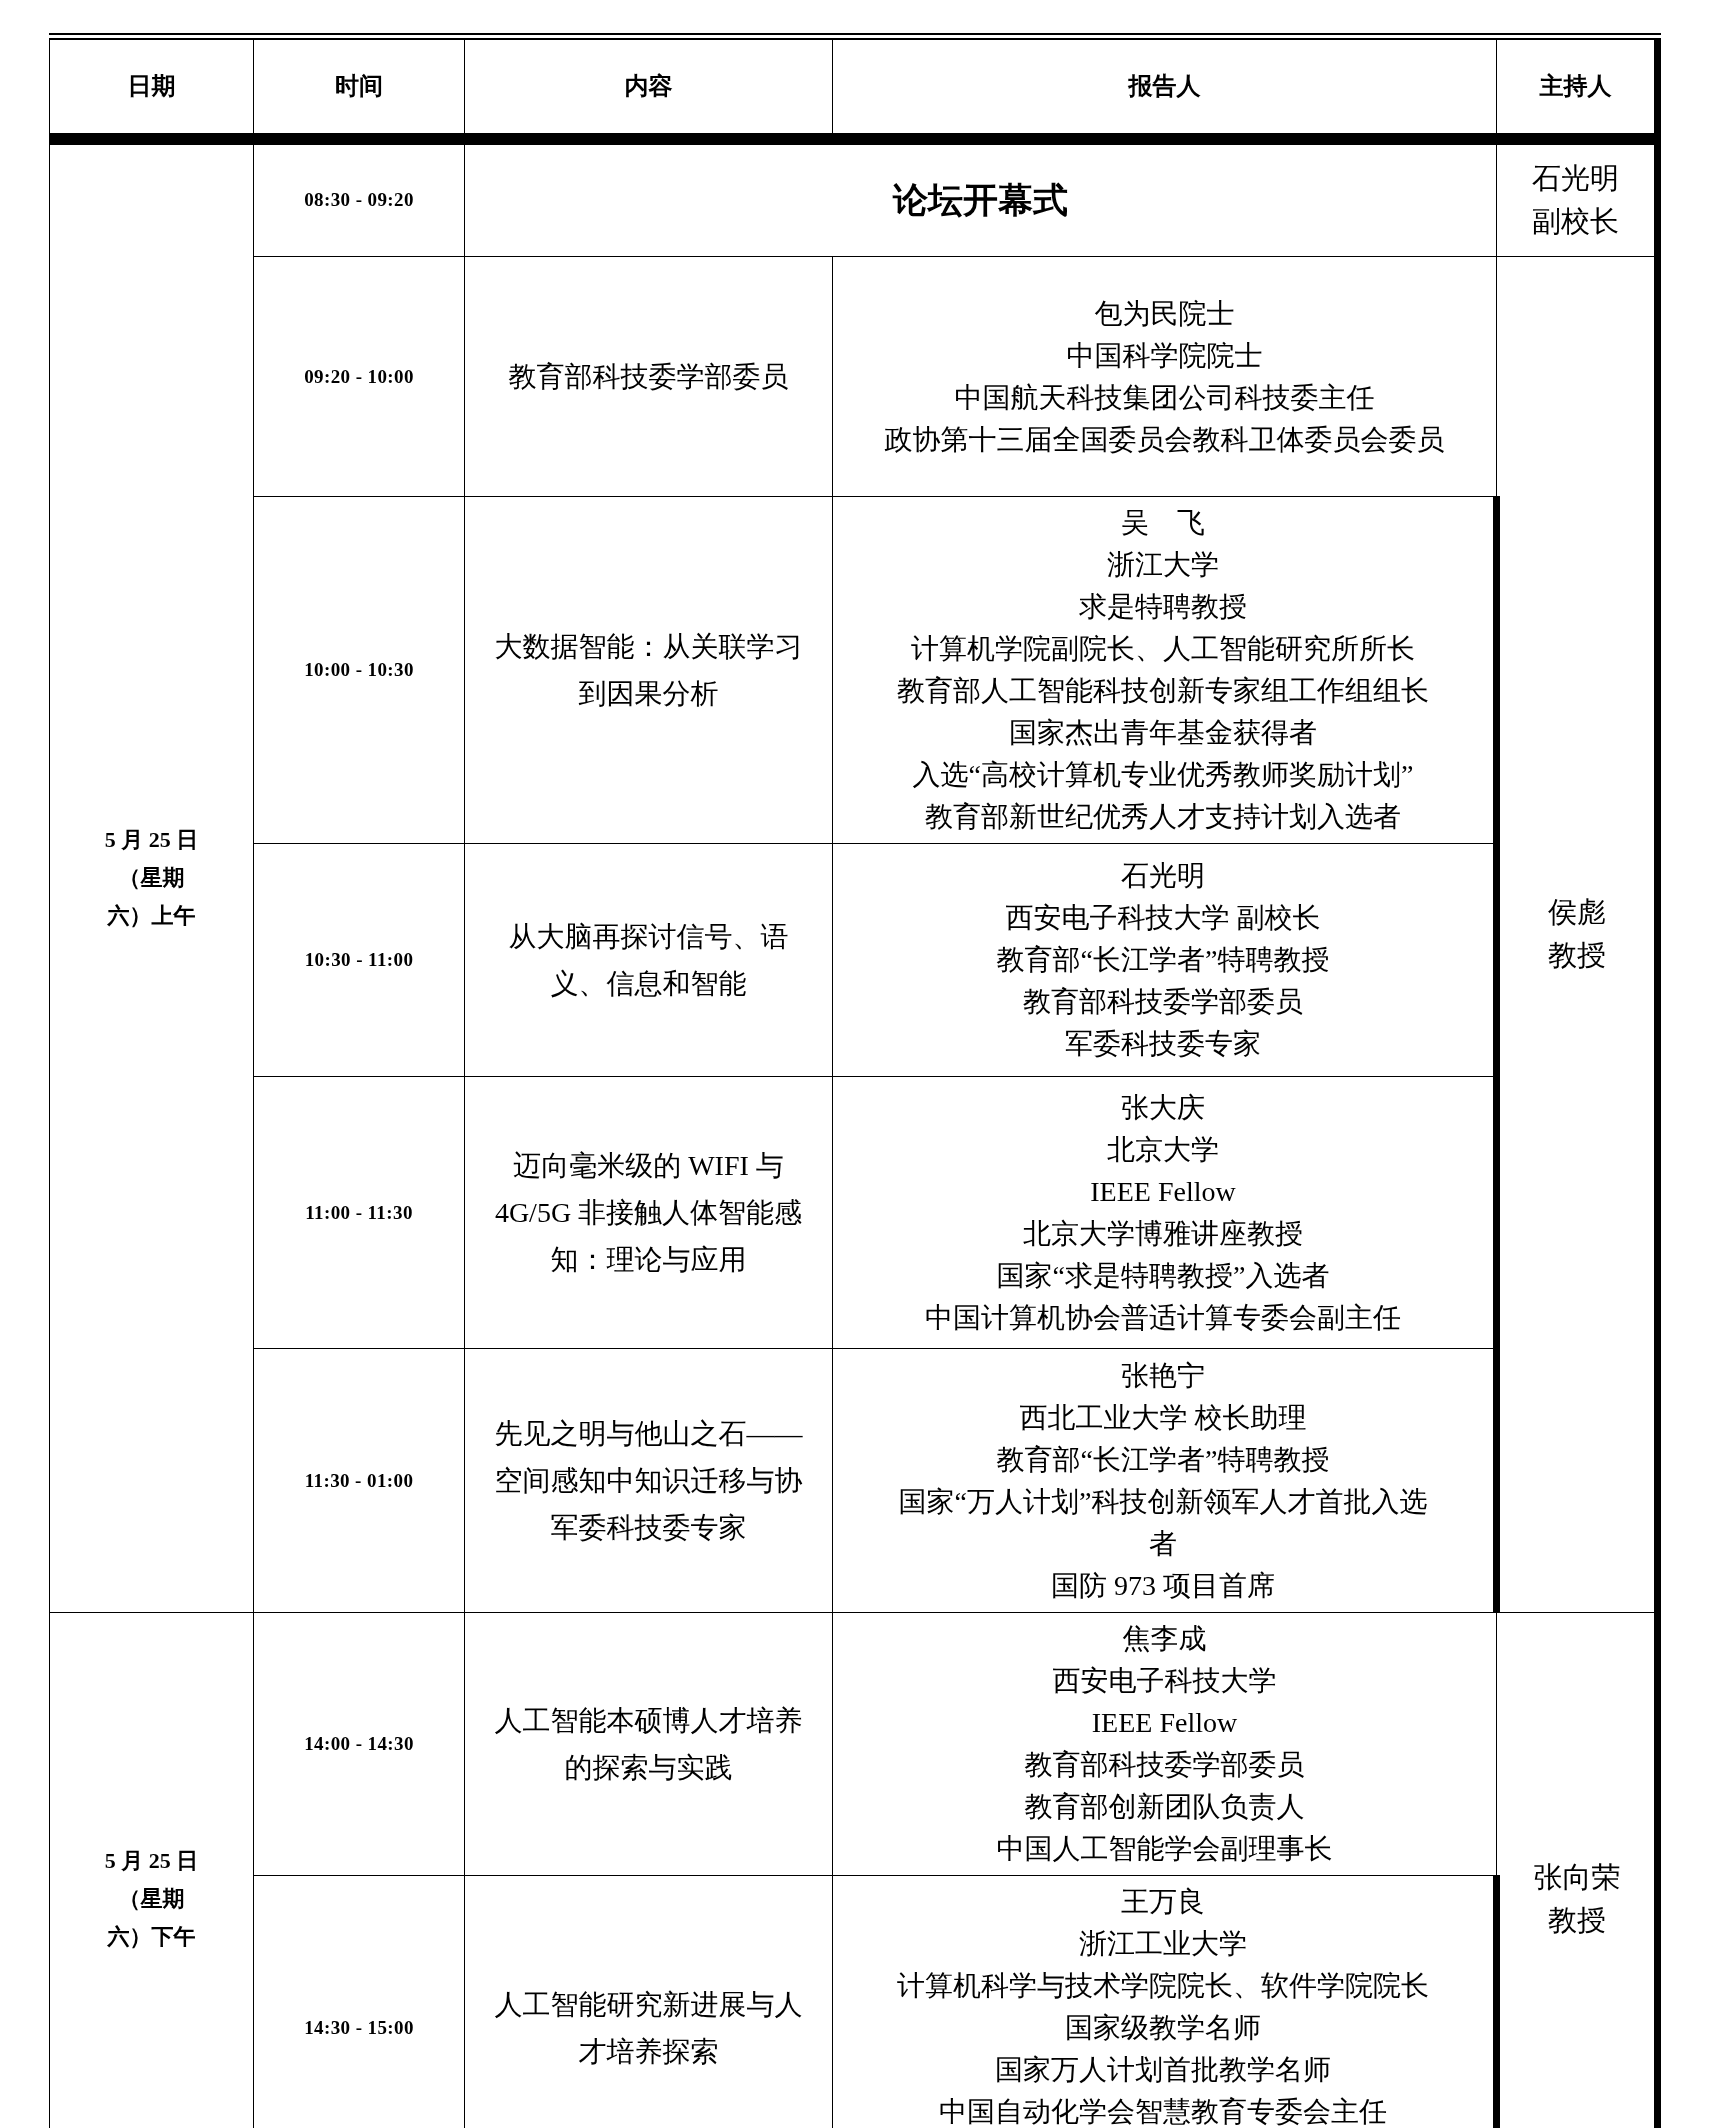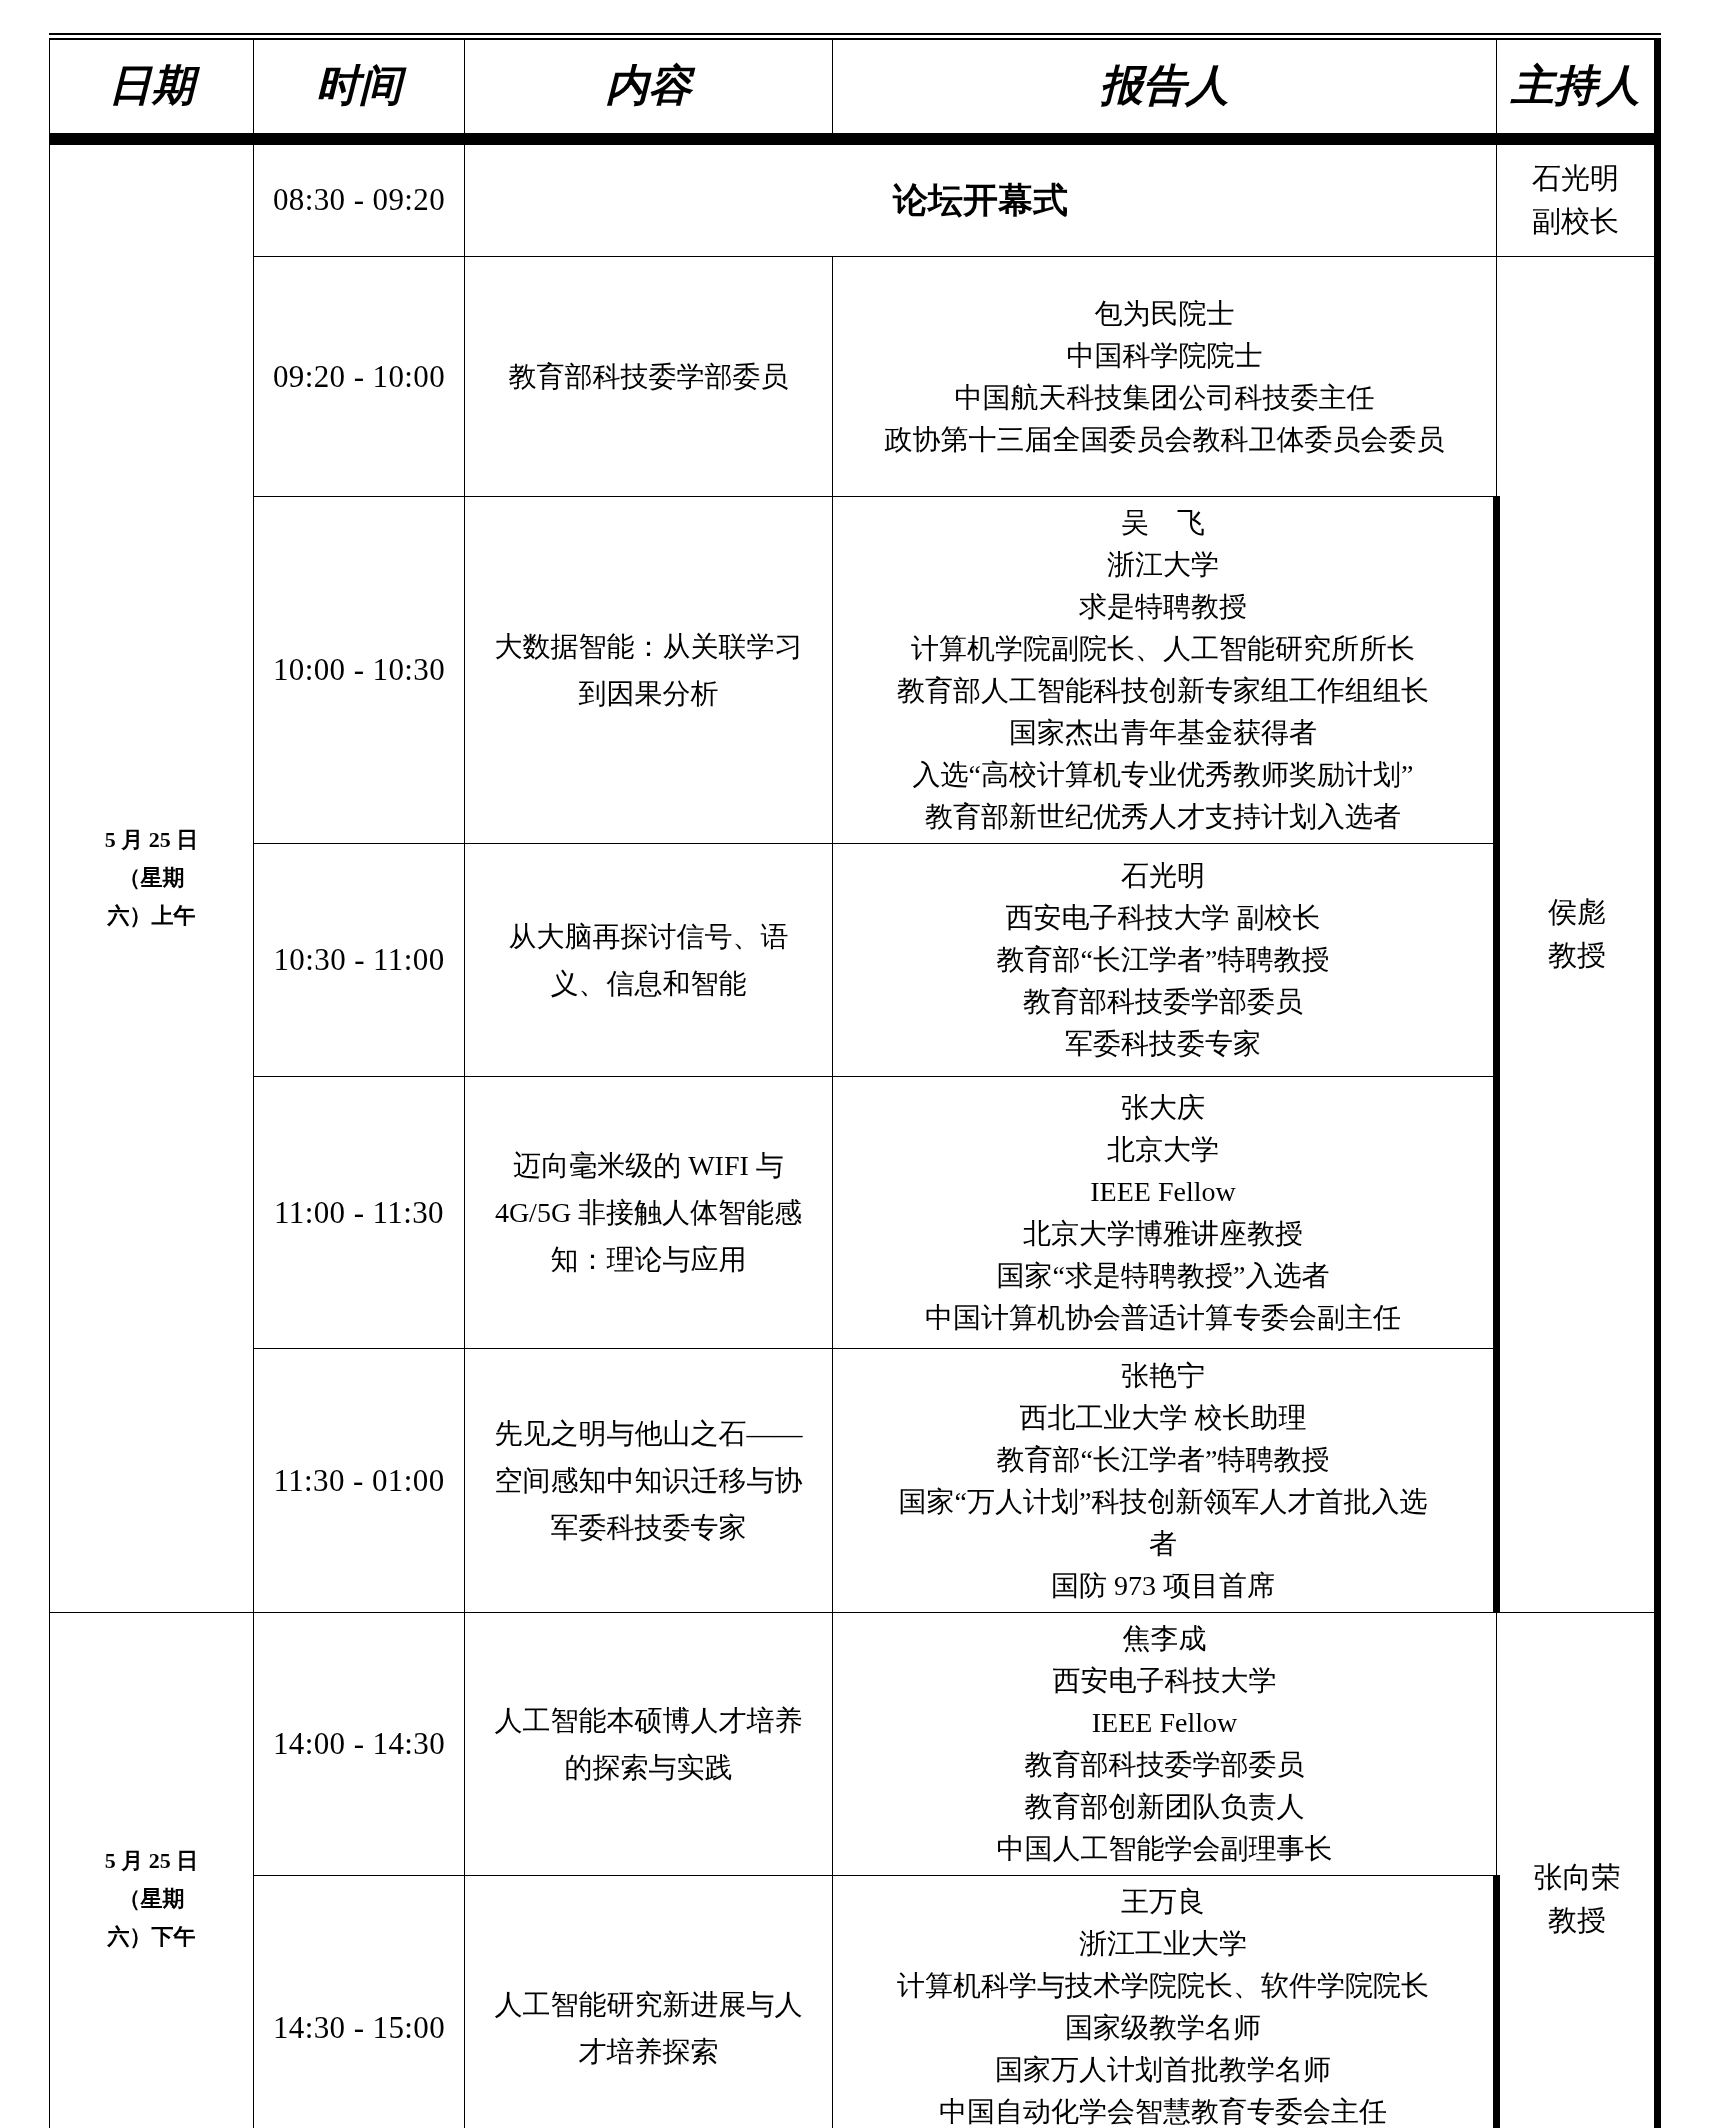--- a/index.html
+++ b/index.html
@@ -28,39 +28,38 @@
     overflow:hidden;
   }
   
   table.agenda { border-right:7.8px solid #000; }
   table.agenda tr > *:last-child { border-right:7.8px solid #000; }
   table.agenda thead th { border-top:7px double #000; }
   
   table.agenda thead th {
     border-bottom:12px solid #000;
     font-weight:bold;
-    font-size:43px;
+    font-size:24px;
     line-height:1.3;
-    font-style:italic;
   }
   
   table.agenda tbody tr.r8 td { border-bottom:11.2px solid #000; }
 
   tr.header-row { height:102px; }
   tr.r1 { height:118px; }
   tr.r2 { height:240px; }
   tr.r3 { height:333px; }
   tr.r4 { height:233px; }
   tr.r5 { height:272px; }
   tr.r6 { height:253px; }
   tr.r7 { height:246px; }
   tr.r8 { height:285px; }
 
   .date-cell    { font-weight:bold; font-size:22px; line-height:1.72; }
-  .time-cell    { font-size:31px; font-weight:normal; letter-spacing:0.4px; }
+  .time-cell    { font-size:19px; font-weight:bold; letter-spacing:0.4px; }
   .topic-cell   { font-size:28px; line-height:1.68; }
   .opening-cell { font-size:35px; font-weight:bold; }
   .speaker-cell { font-size:28px; line-height:1.5;margin-top:35px; }
   .host-cell    { font-size:29px; line-height:1.5; }
 </style>
 </head>
 <body>
 
 <div class="page">
   <table class="agenda">

